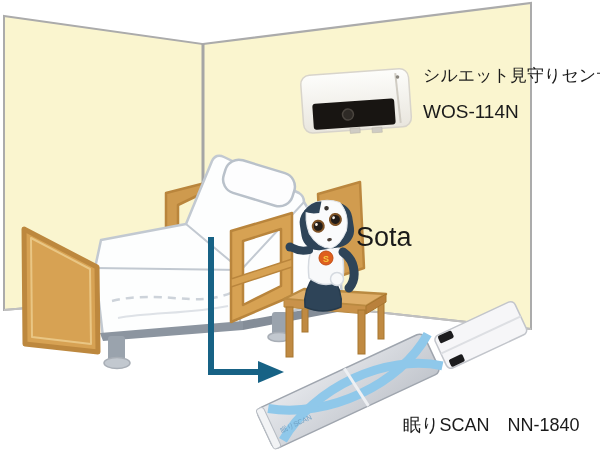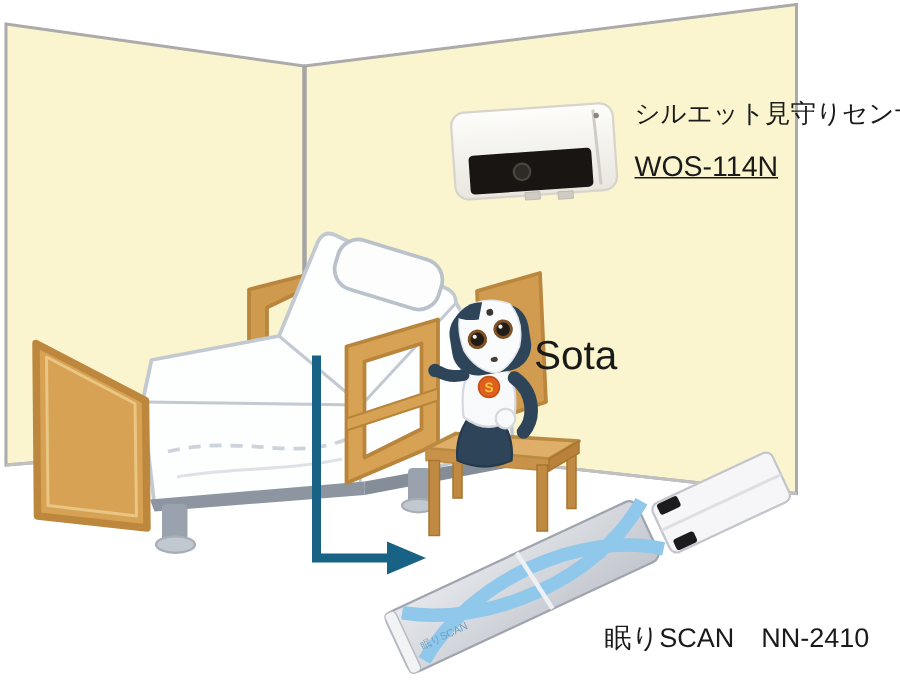--- a/index.html
+++ b/index.html
@@ -1,21 +1,21 @@
 <!DOCTYPE html>
 <html><head>
 <meta charset="utf-8">
 <style>
   html,body{margin:0;padding:0;background:#fff;}
   .stage{position:relative;width:600px;height:455px;background:#ffffff;overflow:hidden;
          font-family:"Liberation Sans","DejaVu Sans",sans-serif;}
   .stage svg{position:absolute;left:0;top:0;}
   .lbl{position:absolute;color:#1a1a1a;white-space:nowrap;}
   .lbl-sensor-name{left:423px;top:64px;font-size:17px;}
-  .lbl-sensor-model{left:423px;top:101px;font-size:19px;text-decoration:underline;}
+  .lbl-sensor-model{left:423px;top:101px;font-size:19px;}
   .lbl-robot-name{left:356px;top:222px;font-size:27px;}
   .lbl-mat-name{left:403px;top:413px;font-size:18px;}
 </style>
 </head>
 <body>
 
 <div class="stage">
   <svg width="600" height="455" viewBox="0 0 600 455">
     <defs>
       <linearGradient id="sensorGrad" x1="0" y1="0" x2="0" y2="1">
@@ -125,14 +125,14 @@
 
     <g>
       <path d="M211,237 L211,372 L260,372" fill="none" stroke="#176285" stroke-width="6"></path>
       <polygon points="258,361 258,383 284,372" fill="#176285"></polygon>
     </g>
   </svg>
 
   <div class="lbl lbl-sensor-name">シルエット見守りセンサ</div>
   <div class="lbl lbl-sensor-model">WOS-114N</div>
   <div class="lbl lbl-robot-name">Sota</div>
-  <div class="lbl lbl-mat-name">眠りSCAN　NN-2410</div>
+  <div class="lbl lbl-mat-name">眠りSCAN　NN-1840</div>
 </div>
 
 </body></html>

